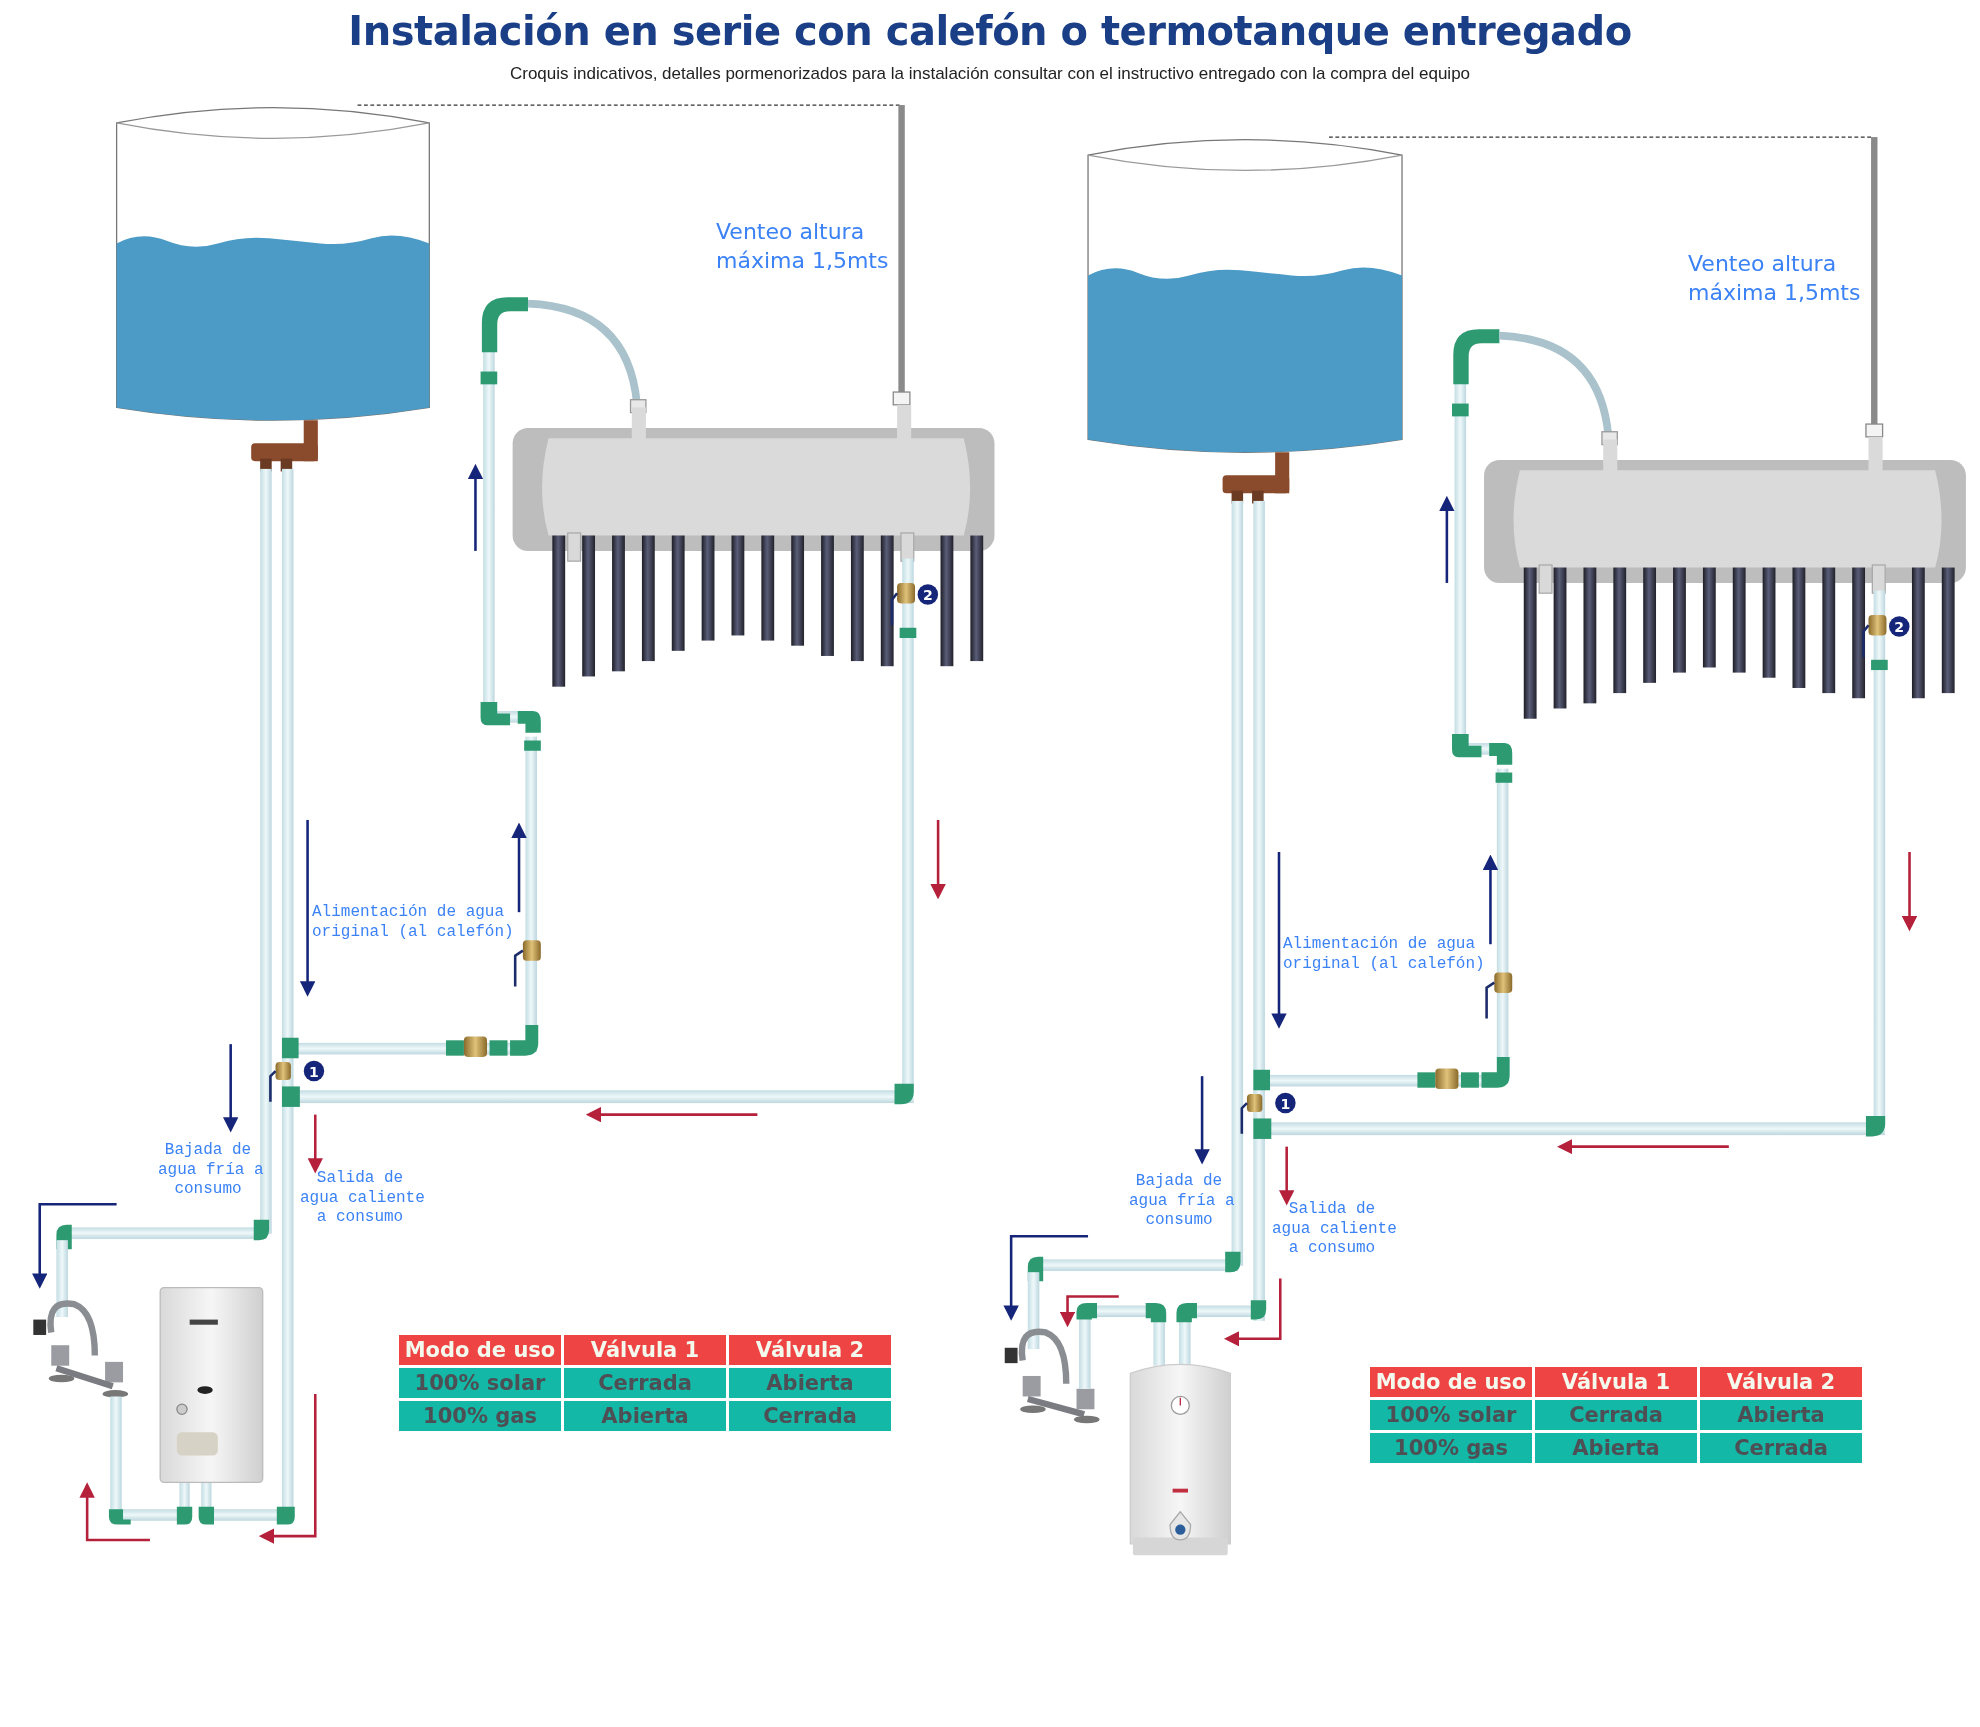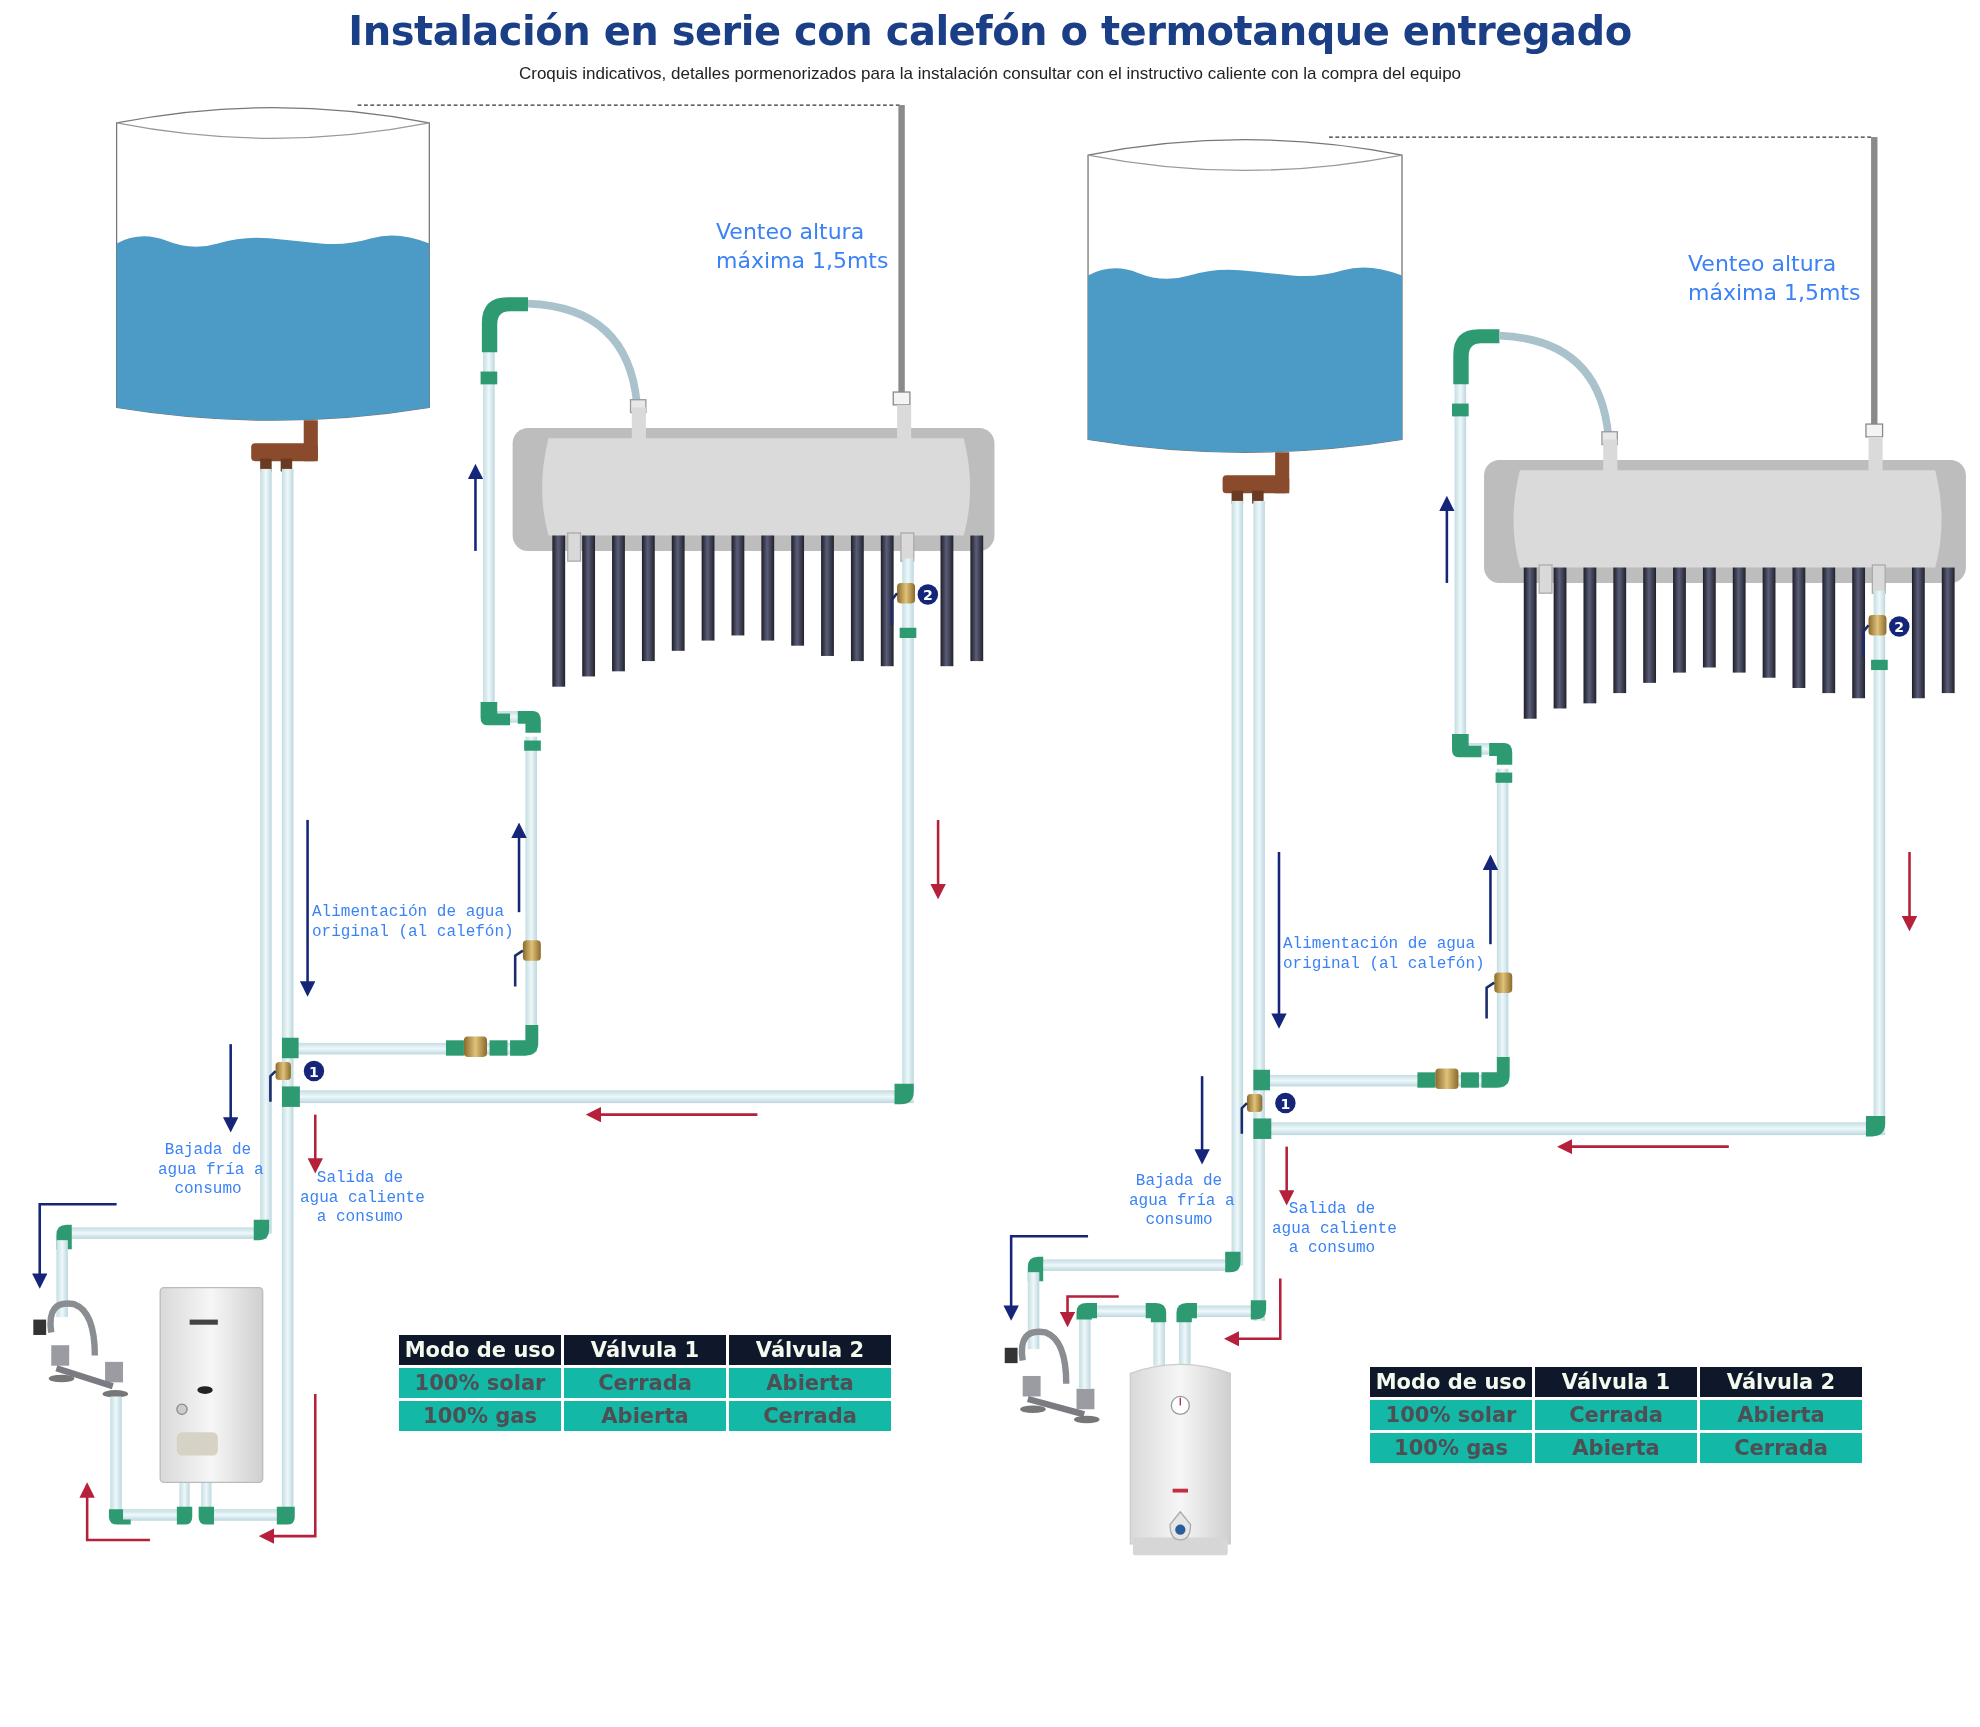--- a/index.html
+++ b/index.html
@@ -5,29 +5,29 @@
   html, body { margin:0; padding:0; background:#ffffff; }
   body { width:1980px; height:1727px; overflow:hidden; position:relative; font-family:"DejaVu Sans", sans-serif; }
   #stage { position:absolute; left:0; top:0; width:1980px; height:1727px; }
   .title { position:absolute; left:0; width:1980px; top:8px; text-align:center; font-family:"DejaVu Sans", sans-serif; font-weight:bold; font-size:40px; color:#1b3f86; letter-spacing:-0.5px; }
   .subtitle { position:absolute; left:0; width:1980px; top:64px; text-align:center; font-family:"Liberation Sans", sans-serif; font-size:17px; color:#222; }
   .lbl { position:absolute; font-family:"DejaVu Sans", sans-serif; color:#3b82f6; text-align:center; line-height:1.22; }
   .lbl.venteo { font-size:22px; text-align:left; line-height:1.3; }
   .lbl.small { font-size:16px;font-family:Liberation Mono, monospace; }
   .lbl div { white-space:nowrap; }
   table.modes { position:absolute; border-collapse:separate; border-spacing:3px; font-family:"DejaVu Sans", sans-serif; font-weight:bold; font-size:21px; }
-  table.modes th { background:#0f172a; color:#f4f9ee; padding:1px 0; height:28px; }
+  table.modes th { background:#ef4444; color:#f4f9ee; padding:1px 0; height:28px; }
   table.modes td { background:#14b8a6; color:#4d4f55; text-align:center; height:28px; padding:1px 0; }
   table.modes th, table.modes td { width:162px; }
 </style>
 </head>
 <body>
 
 <div class="title">Instalación en serie con calefón o termotanque entregado</div>
-<div class="subtitle">Croquis indicativos, detalles pormenorizados para la instalación consultar con el instructivo caliente con la compra del equipo</div>
+<div class="subtitle">Croquis indicativos, detalles pormenorizados para la instalación consultar con el instructivo entregado con la compra del equipo</div>
 
 <svg id="stage" viewBox="0 0 1545 1348" preserveAspectRatio="none" xmlns="http://www.w3.org/2000/svg">
   <defs>
     <linearGradient id="pipeGrad" x1="0" x2="1" y1="0" y2="0">
       <stop offset="0" stop-color="#c3dde3"></stop>
       <stop offset="0.5" stop-color="#eef8fa"></stop>
       <stop offset="1" stop-color="#bcd7de"></stop>
     </linearGradient>
     <linearGradient id="pipeGradH" x1="0" x2="0" y1="0" y2="1">
       <stop offset="0" stop-color="#c3dde3"></stop>

